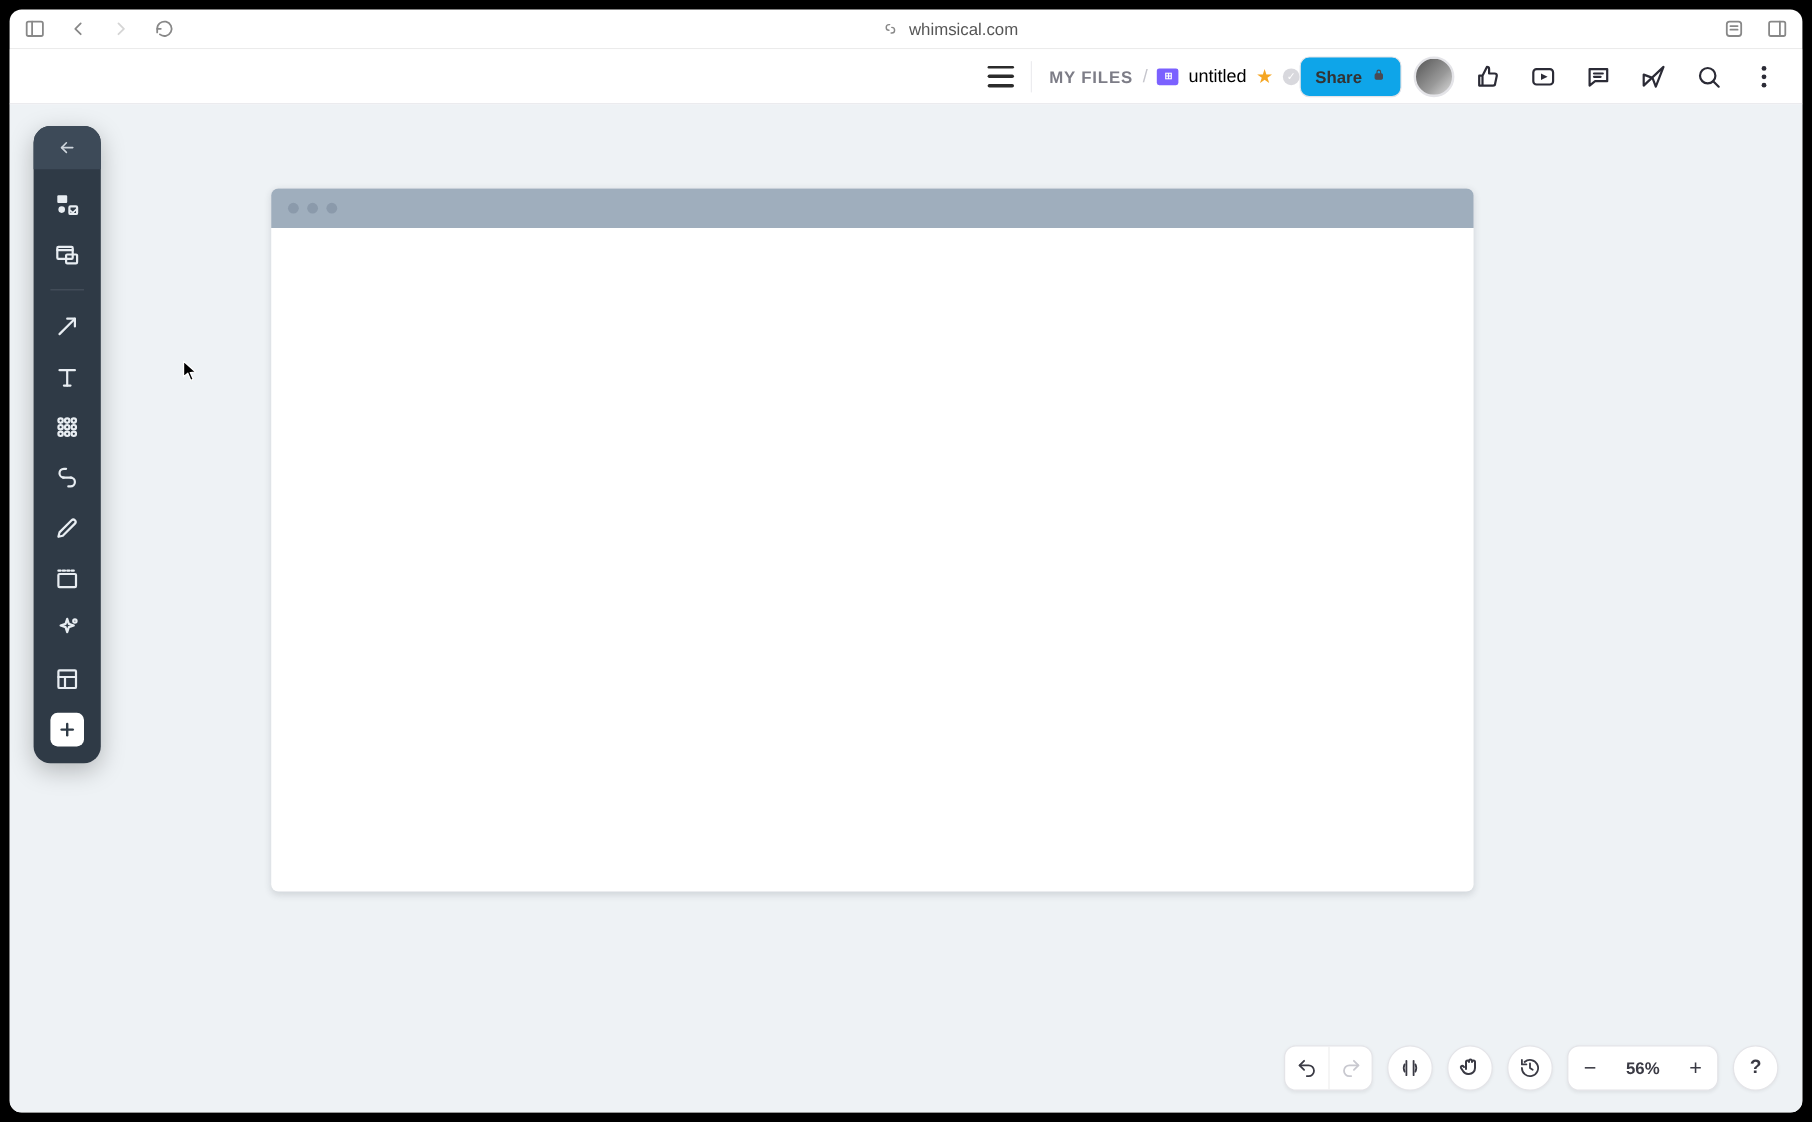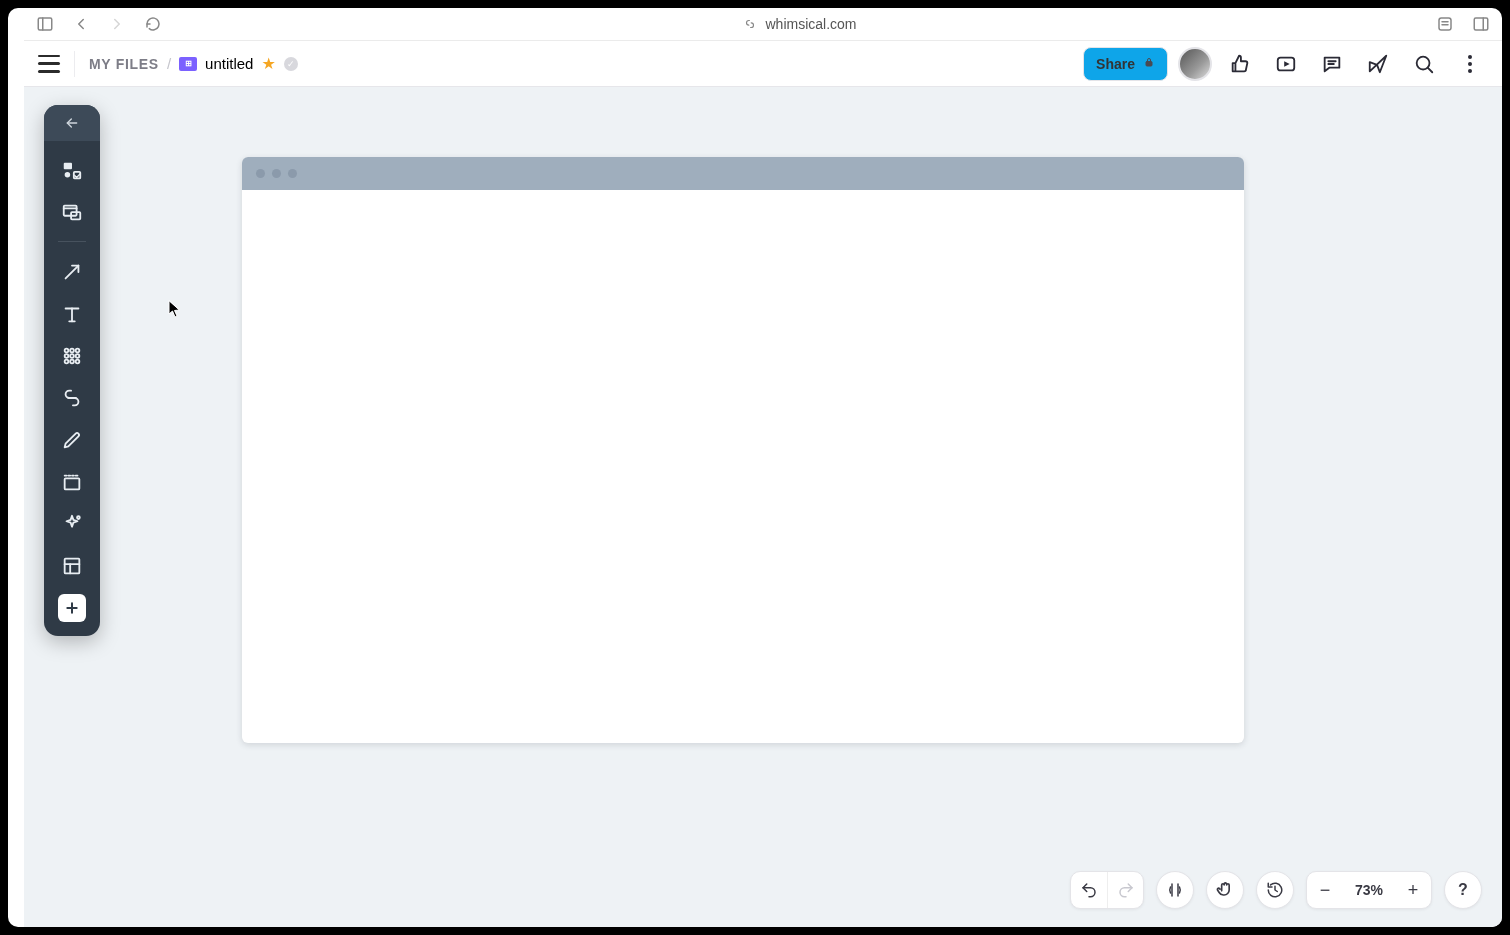--- a/index.html
+++ b/index.html
@@ -1,28 +1,28 @@
 <!DOCTYPE html>
 <html><head>
 <meta charset="utf-8">
 <style>
   * { box-sizing: border-box; margin: 0; padding: 0; }
   html, body { width: 1510px; height: 935px; overflow: hidden; font-family: -apple-system, BlinkMacSystemFont, "Segoe UI", Helvetica, Arial, sans-serif; background:#000; }
   .outer-frame { position:absolute; inset:0; background:#000; border-radius:12px; padding:8px; }
-  .browser-window { position:absolute; left:8px; right:8px; top:8px; bottom:8px; background:#fff; border-radius:10px; overflow:hidden; display:flex; flex-direction:column;padding-left:16px; }
+  .browser-window { position:absolute; left:8px; right:8px; top:8px; bottom:8px; background:#fff; border-radius:10px; overflow:hidden; display:flex; flex-direction:column; }
 
   
   .chrome-bar { height:33px; display:flex; align-items:center; justify-content:space-between; padding:0 12px; border-bottom:1px solid rgba(0,0,0,0.08); font-size:13px; color:#555;}
   .chrome-left, .chrome-right { display:flex; align-items:center; gap:18px; }
   .chrome-center { display:flex; align-items:center; gap:6px; color:#555; font-size:14px;}
   .chrome-icon { color:#6b6b6b; display:flex; align-items:center; justify-content:center; width:18px; height:18px; }
   .chrome-icon.disabled { opacity:0.35; }
 
   
-  .app-header { height:46px; display:flex; align-items:center; justify-content:space-between; padding:0 14px; border-bottom:1px solid #e6e6ea; background:#fff;}
+  .app-header { height:46px; display:flex; align-items:center; justify-content:flex-end; padding:0 14px; border-bottom:1px solid #e6e6ea; background:#fff;}
   .app-header-left { display:flex; align-items:center; gap:14px; }
   .hamburger { width:22px; height:18px; display:flex; flex-direction:column; justify-content:space-between; cursor:pointer;}
   .hamburger span { display:block; height:2.5px; background:#2b2b2b; border-radius:2px;}
   .vline { width:1px; height:26px; background:#ececef; }
   .breadcrumb { display:flex; align-items:center; gap:8px; font-size:15px; }
   .bc-root { letter-spacing:0.7px; font-weight:700; color:#7d7d87; font-size:14px;}
   .bc-sep { color:#c5c5cc; }
   .bc-icon { width:18px; height:14px; background:#7b61ff; border-radius:2px; display:flex; align-items:center; justify-content:center; font-size:8px; color:#fff; font-weight:700; letter-spacing:-1px;}
   .bc-title { color:#000000; font-weight:400; }
   .bc-star { color:#f5a623; font-size:16px; }
@@ -327,21 +327,21 @@
       </div>
       <div class="ctrl-round">
         <svg width="18" height="18" viewBox="0 0 24 24" stroke="#3a3a44">
               <path d="M3 12a9 9 0 1 0 3-6.7"></path>
               <polyline points="3 3 3 8 8 8"></polyline>
               <polyline points="12 7 12 12 15 14"></polyline>
             </svg>
       </div>
       <div class="zoom-group">
         <div class="zoom-btn">−</div>
-        <div class="zoom-value">73%</div>
+        <div class="zoom-value">56%</div>
         <div class="zoom-btn">+</div>
       </div>
       <div class="ctrl-round">
         <span style="font-weight:600;">?</span>
       </div>
     </div>
 
   </div>
 
 </div>

